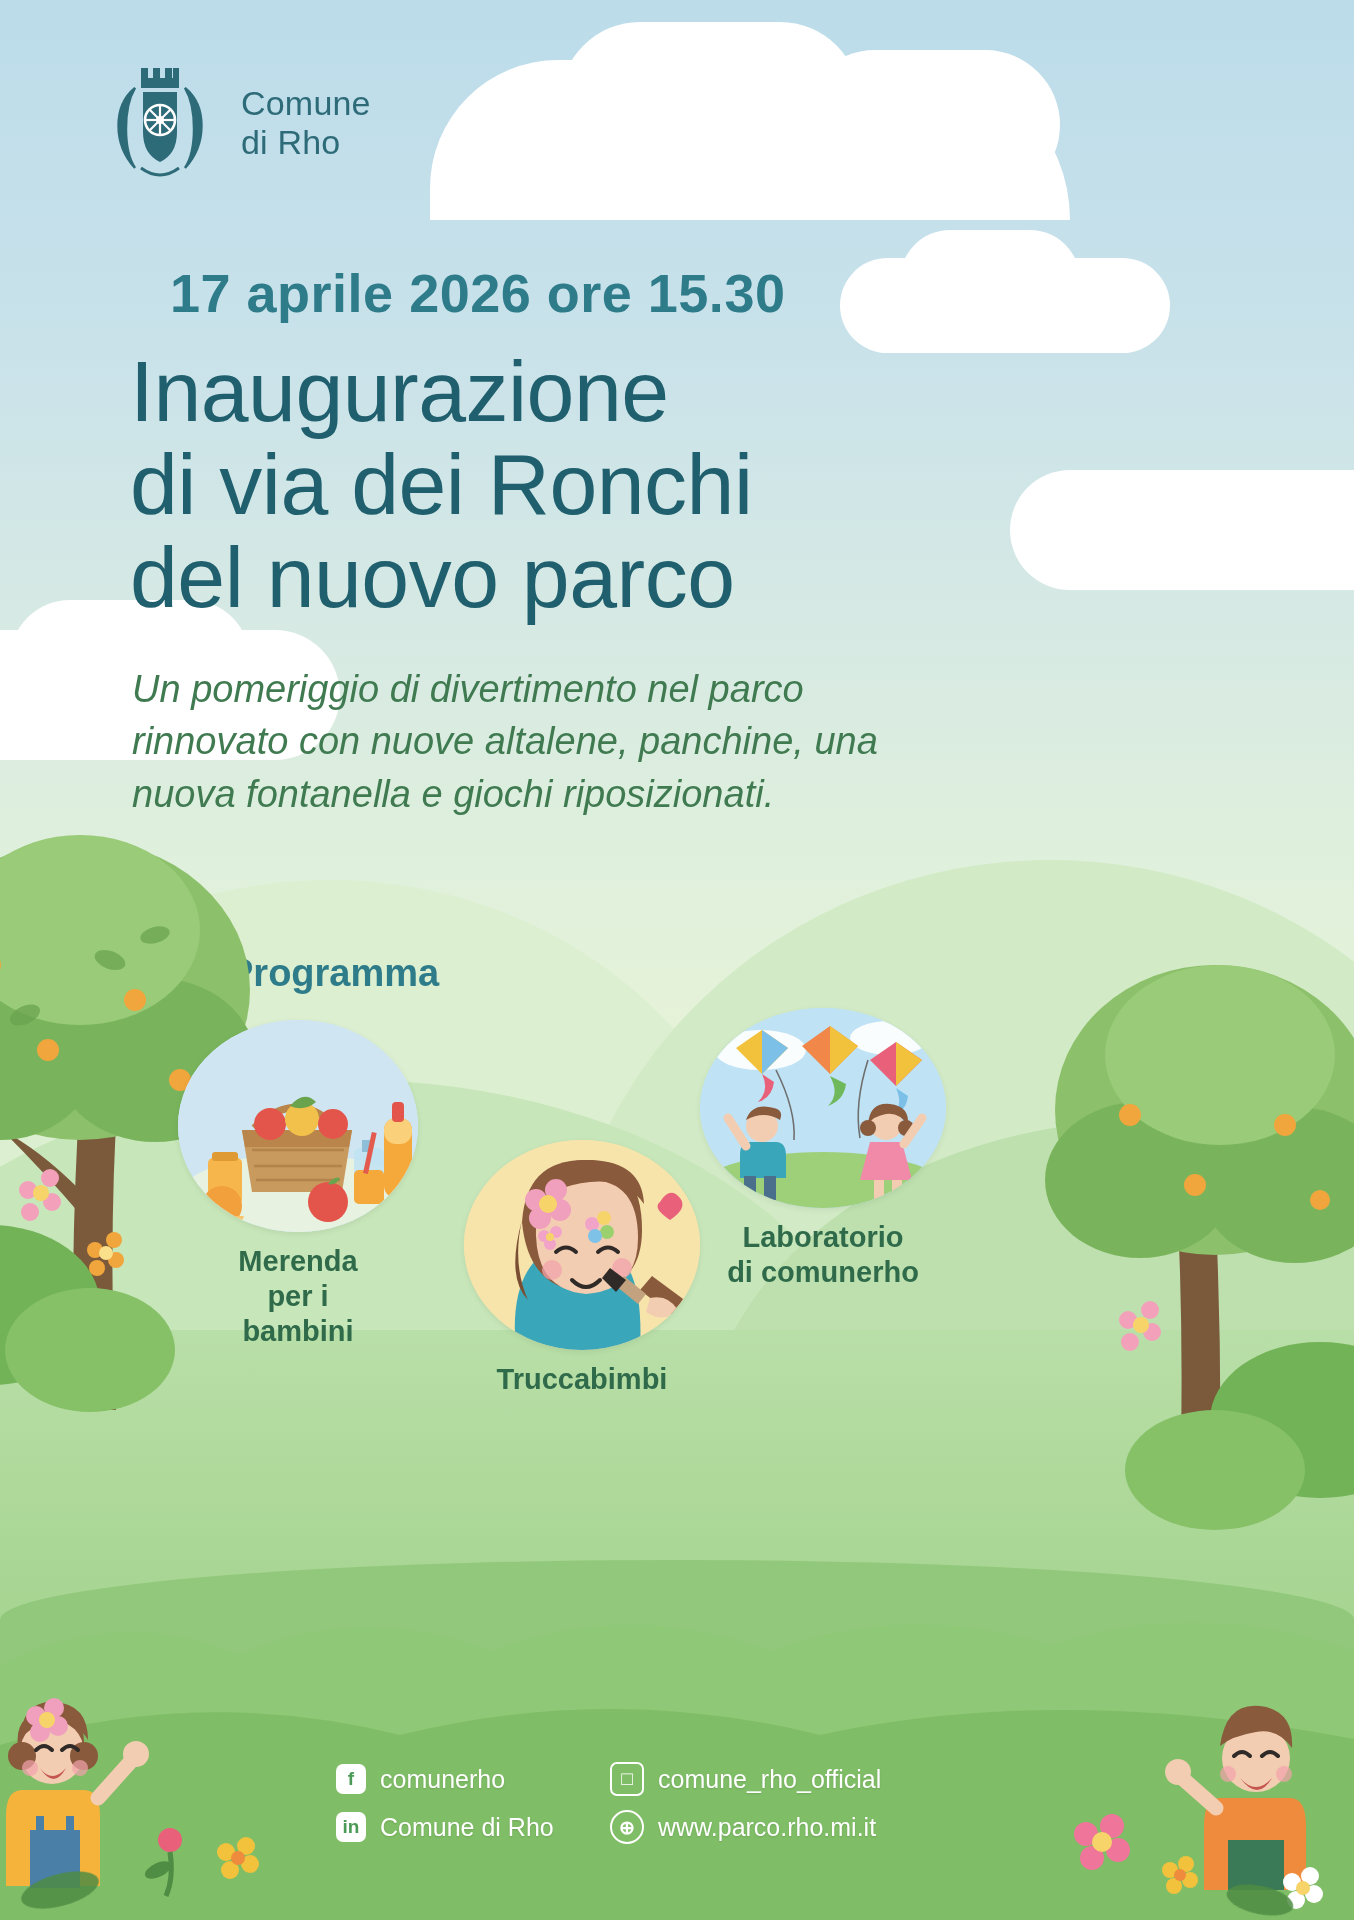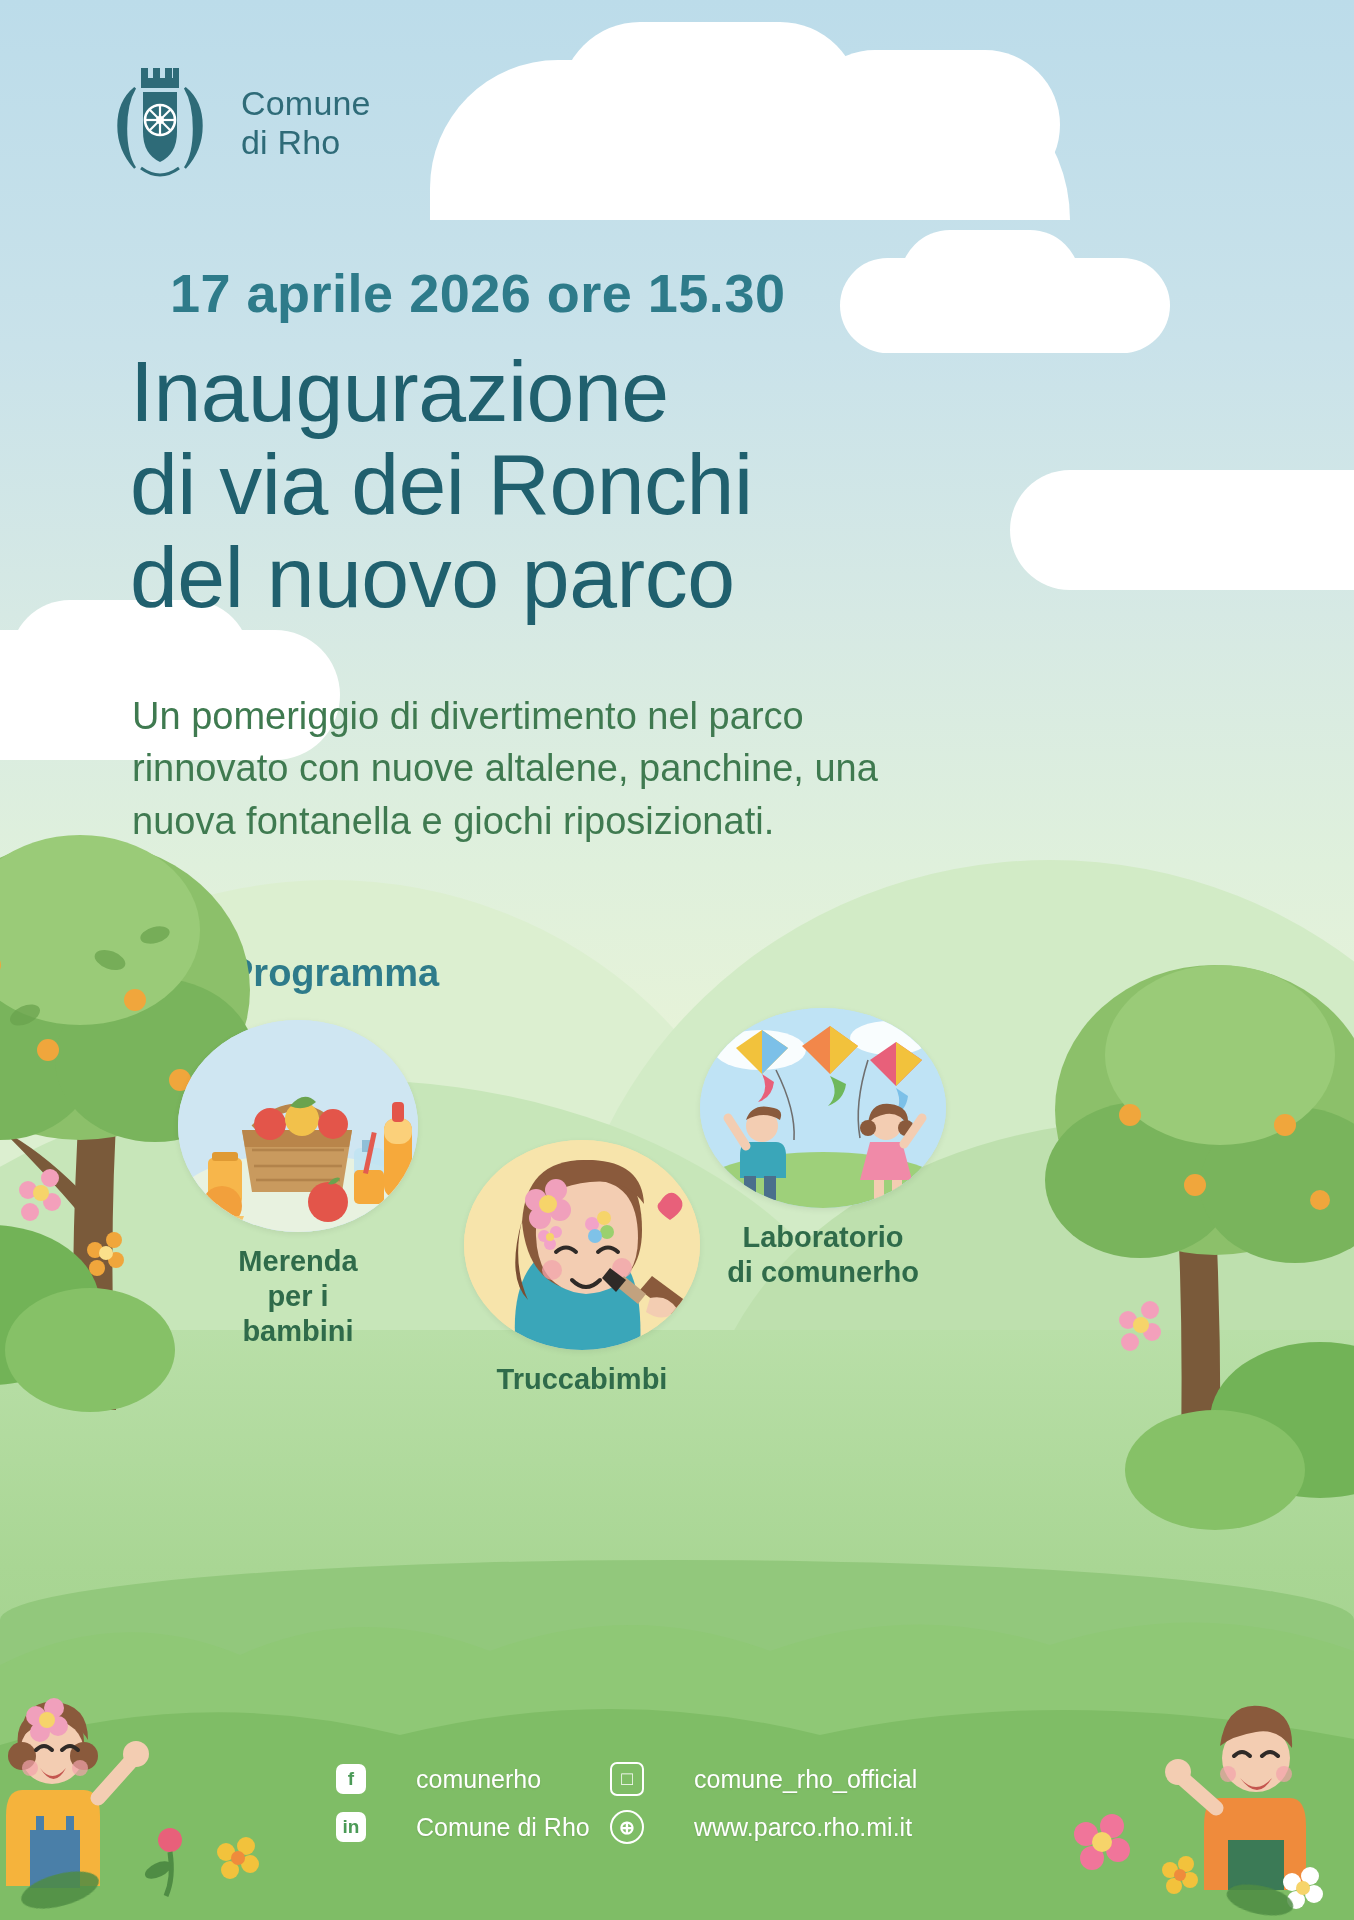--- a/index.html
+++ b/index.html
@@ -93,25 +93,26 @@
     left: 130px; top: 345px;
     color: #20606e;
     font-size: 86px;
     font-weight: normal;
     line-height: 1.08;
     letter-spacing: -0.5px;
     max-width: 1000px;
   }
   .subtitle {
     position: absolute;
-    left: 132px; top: 690px;
+    left: 132px; top: 663px;
     color: #3f7a50;
     font-size: 38px;
     line-height: 1.38;
     max-width: 830px;
+    font-style: italic;
   }
   .programma {
     position: absolute;
     left: 228px; top: 952px;
     color: #2e7b8a;
     font-size: 38px;
     font-weight: bold;
   }
 
   
@@ -163,21 +164,21 @@
     width: 30px; height: 30px;
     border-radius: 7px;
     background: #ffffff;
     color: #4b9a57;
     display: flex; align-items: center; justify-content: center;
     font-size: 19px; font-weight: bold;
     flex: 0 0 auto;
   }
   .sicon.circle { border-radius: 50%; background: none; border: 2.4px solid #ffffff; color: #fff; }
   .sicon.outline { background: none; border: 2.4px solid #ffffff; color: #ffffff; }
-  .slabel { white-space: nowrap; text-shadow: 0 1px 2px rgba(0,0,0,.12); margin-left: 36px; }
+  .slabel { white-space: nowrap; text-shadow: 0 1px 2px rgba(0,0,0,.12); }
 </style>
 </head>
 <body>
 
 <div class="poster">
 
   <div class="sky">
     <div class="cloud c1"></div>
     <div class="cloud c1b"></div>
     <div class="cloud c1c"></div>

